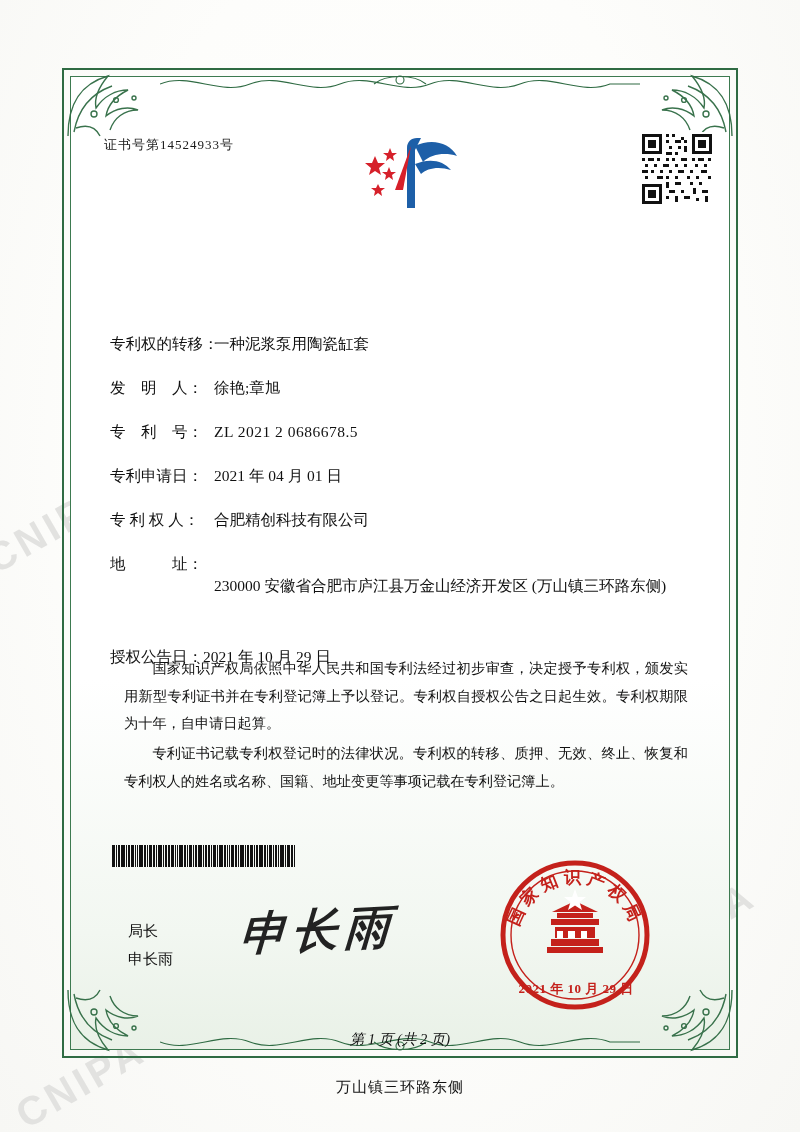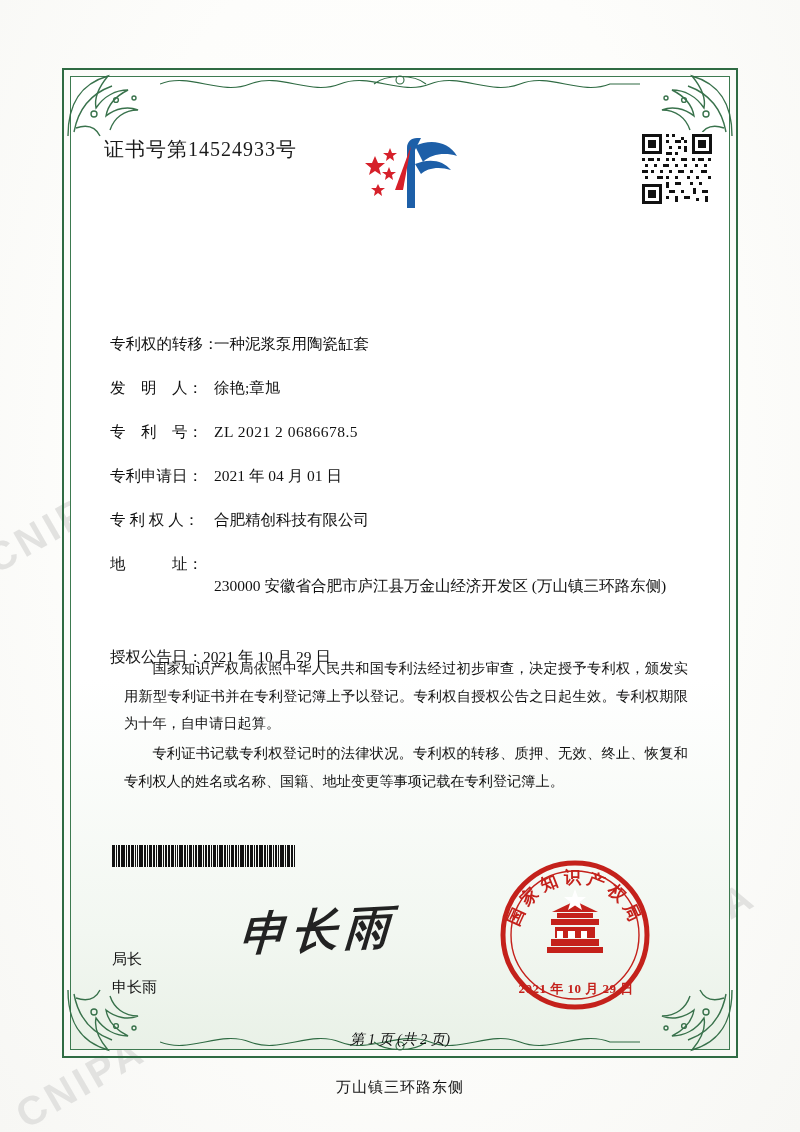--- a/index.html
+++ b/index.html
@@ -92,21 +92,21 @@
   .wm4 { left: 595px; top: 560px; }
   .wm5 { left: 250px; top: 735px; }
   .wm6 { left: 10px; top: 1060px; }
   .wm7 { left: 620px; top: 905px; }
 
   
   .cert-no {
     position: absolute;
     left: 104px;
     top: 136px;
-    font-size: 20px;
+    font-size: 13px;
     color: #1a1a1a;
     letter-spacing: 1px;
   }
   .logo {
     position: absolute;
     left: 345px;
     top: 130px;
     width: 120px;
     height: 90px;
   }
@@ -197,26 +197,25 @@
   .barcode i {
     display: block;
     background: #111;
     height: 100%;
     margin-right: 1px;
   }
 
   
   .sign-label {
     position: absolute;
-    left: 112px;
+    left: 128px;
     top: 918px;
     font-size: 15px;
     color: #111;
     line-height: 1.85;
-    margin-top: 28px;
   }
   .signature {
     position: absolute;
     left: 240px;
     top: 900px;
     font-size: 46px;
     color: #111;
     font-family: "DejaVu Serif", serif;
     font-style: italic;
     font-weight: 700;

